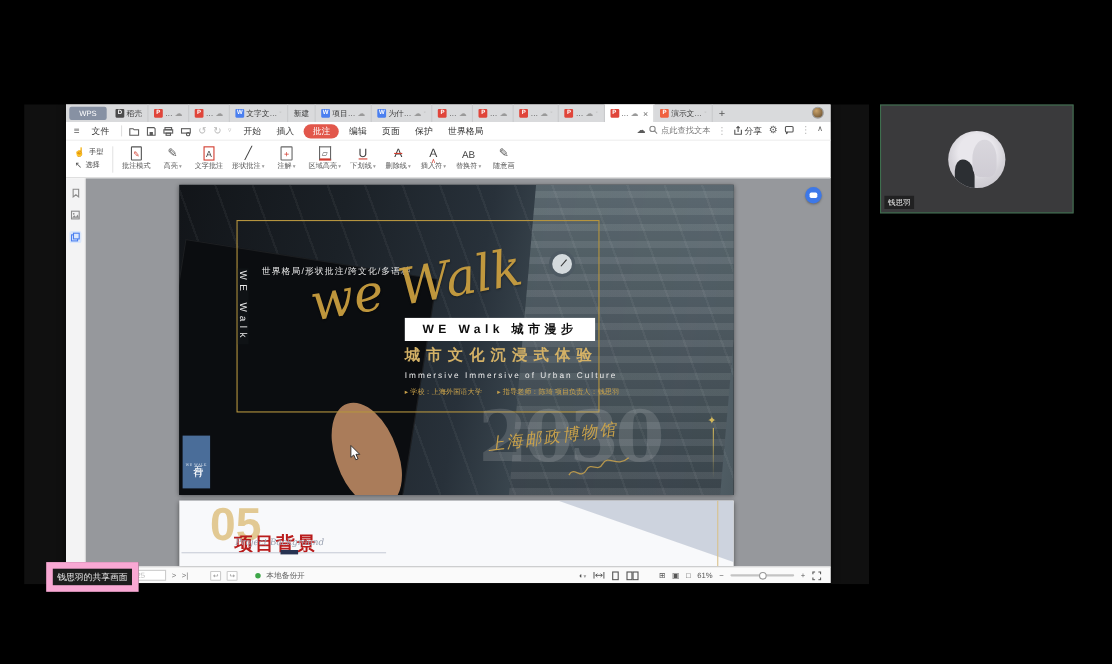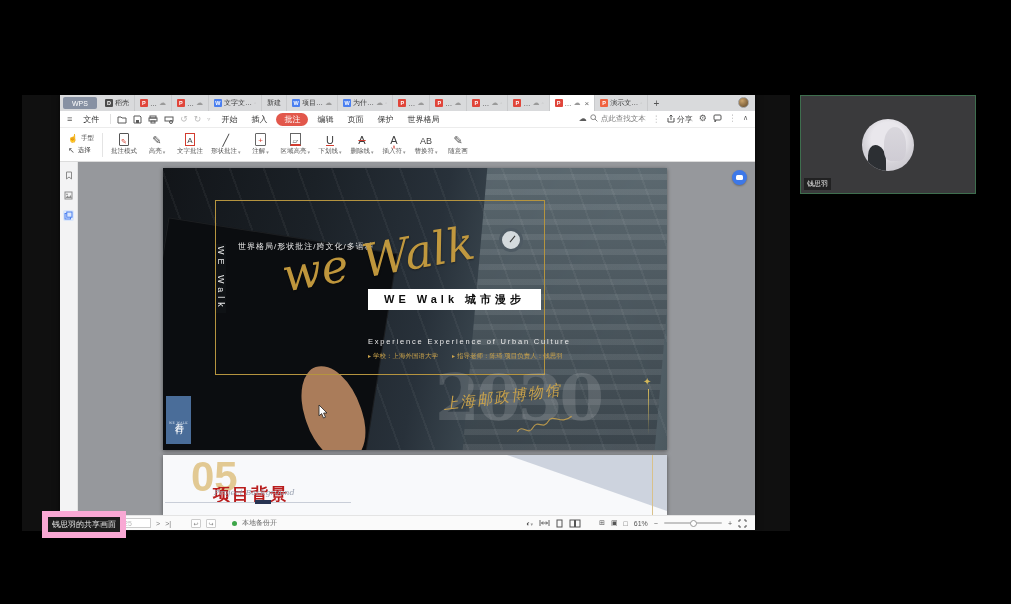--- a/index.html
+++ b/index.html
@@ -446,21 +446,22 @@
             <div class="p1-clock"></div>
             <div class="p1-streaks"></div>
             <div class="p1-phone"></div>
             <div class="p1-hand"></div>
 
             <div class="p1-frame"></div>
             <div class="p1-vertical">WE Walk</div>
             <div class="p1-subcn">世界格局/形状批注/跨文化/多语种</div>
             <div class="p1-script">we Walk</div>
             <div class="p1-box">WE Walk 城市漫步</div>
-            <div class="p1-ensub">Experience Experience of Urban Culture</div>
+            <div class="p1-gold">城市文化沉浸式体验</div>
+            <div class="p1-ensub">Immersive Immersive of Urban Culture</div>
             <div class="p1-credits">
               <span><span class="arr">▸</span><span>学校：上海外国语大学</span></span>
               <span><span class="arr">▸</span><span>指导老师：陈琦 项目负责人：钱思羽</span></span>
             </div>
             <div class="p1-logo">
               <span class="lg" style="writing-mode:vertical-rl;letter-spacing:2px">吾行</span>
               <span class="lgsub">WE WALK</span>
             </div>
             <div class="p1-year">2030</div>
             <div class="p1-callig">上海邮政博物馆</div>

